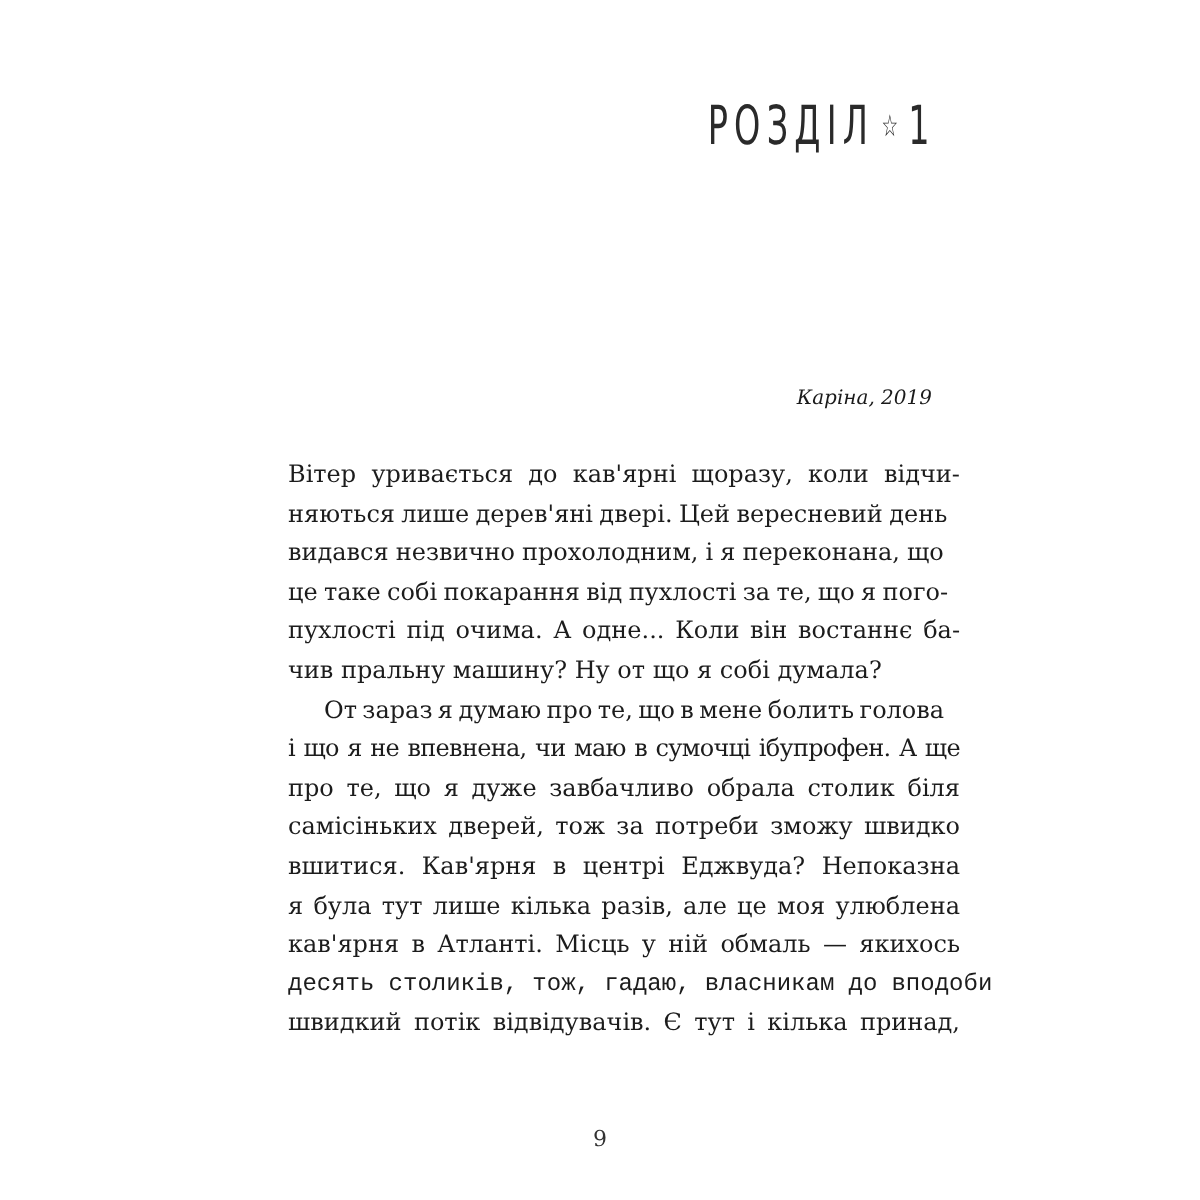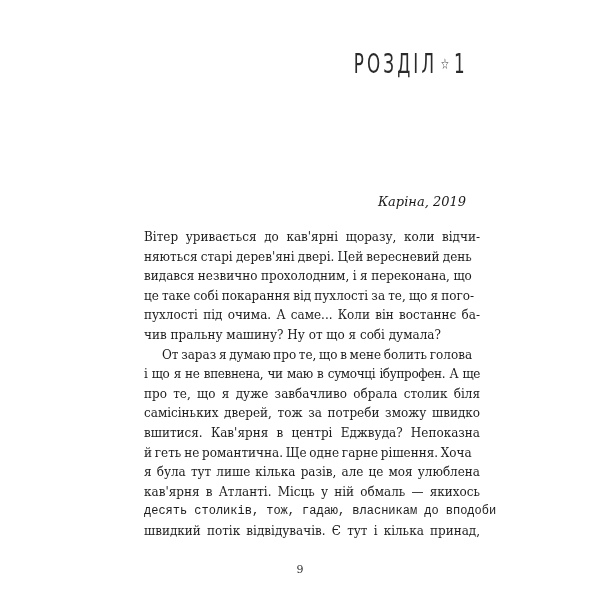--- a/index.html
+++ b/index.html
@@ -34,21 +34,21 @@
       vertical-align: 4px;
       letter-spacing: 2px;
       margin: 0 6px;
     }
     .byline {
       position: absolute;
       top: 194px;
       right: 134px;
       font-family: "DejaVu Serif", serif;
       font-style: italic;
-      font-size: 13px;
+      font-size: 10px;
       color: #1a1a1a;
       white-space: nowrap;
     }
     .body-text {
       position: absolute;
       top: 228px;
       left: 144px;
       width: 336px;
       font-family: "DejaVu Serif", serif;
       font-size: 12px;
@@ -87,33 +87,32 @@
 
   <div class="chapter-heading">
     <span>РОЗДІЛ</span><span class="star">☆</span><span>1</span>
   </div>
 
   <div class="byline">Каріна, 2019</div>
 
   <div class="body-text">
 
     <span class="line">Вітер уривається до кав'ярні щоразу, коли відчи-</span>
-    <span class="line" style="word-spacing: -0.619792px; text-align-last: left;">няються старі дерев'яні двері. Цей вересневий день</span>
+    <span class="line" style="word-spacing: -0.619792px; text-align-last: left;">няються лише дерев'яні двері. Цей вересневий день</span>
     <span class="line" style="word-spacing: -0.289062px; text-align-last: left;">видався незвично прохолодним, і я переконана, що</span>
     <span class="line" style="word-spacing: -0.648438px; text-align-last: left;">це таке собі покарання від пухлості за те, що я пого-</span>
 
-    <span class="line">пухлості під очима. А саме... Коли він востаннє ба-</span>
+    <span class="line">пухлості під очима. А одне... Коли він востаннє ба-</span>
     <span class="line last">чив пральну машину? Ну от що я собі думала?</span>
 
     <span class="line indent" style="word-spacing: -1.125px; text-align-last: left;">От зараз я думаю про те, що в мене болить голова</span>
     <span class="line" style="letter-spacing: -0.350361px; text-align-last: justify;">і що я не впевнена, чи маю в сумочці ібупрофен. А ще</span>
     <span class="line">про те, що я дуже завбачливо обрала столик біля</span>
     <span class="line">самісіньких дверей, тож за потреби зможу швидко</span>
     <span class="line">вшитися. Кав'ярня в центрі Еджвуда? Непоказна</span>
-    <span class="line" style="word-spacing: -1.02148px; text-align-last: left;">й геть не романтична. Ще одне гарне рішення. Хоча</span>
     <span class="line">я була тут лише кілька разів, але це моя улюблена</span>
     <span class="line">кав'ярня в Атланті. Місць у ній обмаль — якихось</span>
     <span class="line" style="word-spacing: -0.119792px; text-align-last: left; font-family: Liberation Mono, monospace;">десять столиків, тож, гадаю, власникам до вподоби</span>
     <span class="line">швидкий потік відвідувачів. Є тут і кілька принад,</span>
 
   </div>
 
   <div class="page-number">9</div>
 
 </div>

